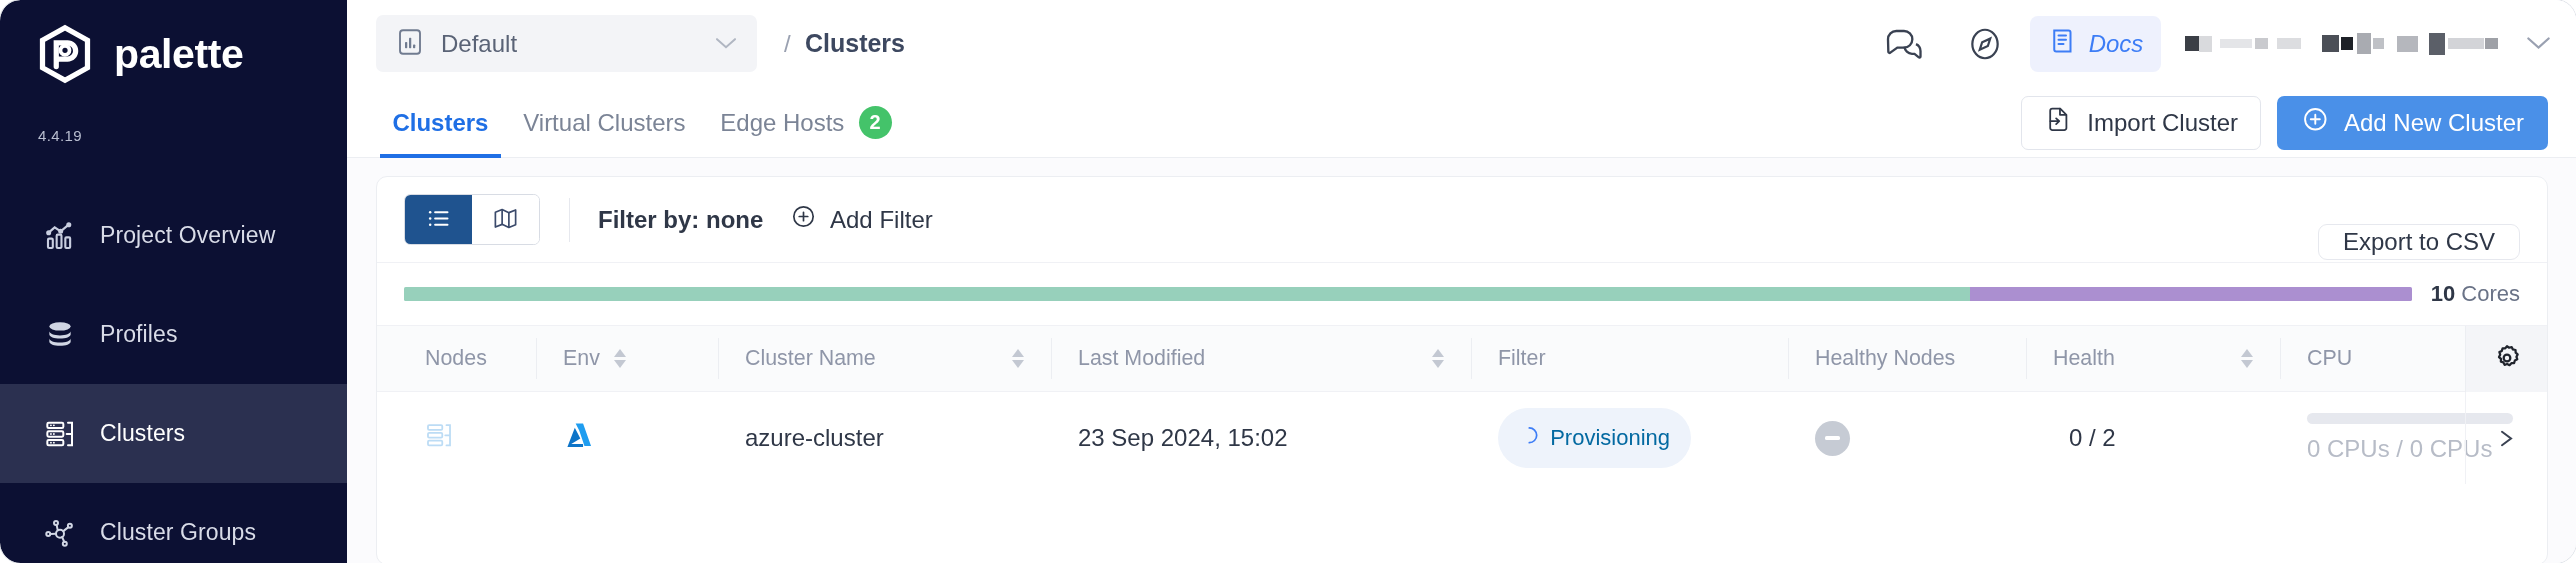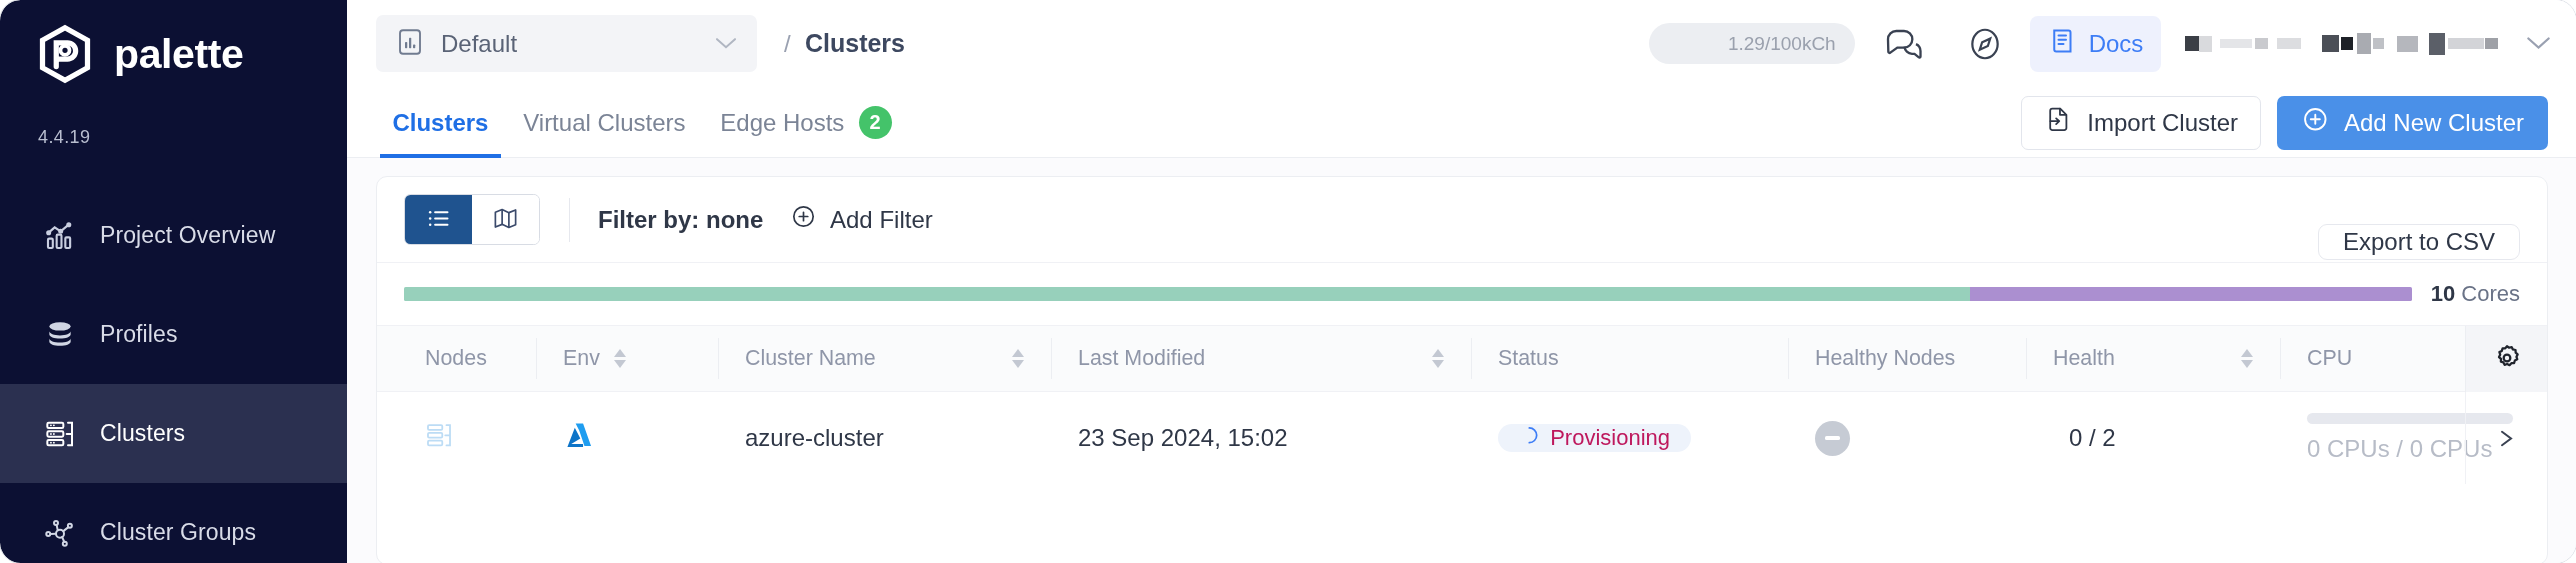--- a/index.html
+++ b/index.html
@@ -30,21 +30,21 @@
     position: absolute; left: 35px; top: 24px;
     display: flex; align-items: center; gap: 19px;
   }
   .logo-mark { width: 60px; height: 60px; }
   .logo-text {
     color: #ffffff; font-size: 41px; font-weight: 700;
     letter-spacing: -0.4px; line-height: 1;
   }
   .version {
     position: absolute; left: 38px; top: 127px;
-    color: #b9bed0; font-size: 18px; letter-spacing: 0.4px;
+    color: #b9bed0; font-size: 15px; letter-spacing: 0.4px;
   }
   .nav { position: absolute; left: 0; top: 186px; width: 347px; }
   .nav-item {
     display: flex; align-items: center; gap: 24px;
     height: 99px; padding-left: 43px;
     color: #d9dce8; font-size: 23px; letter-spacing: 0.1px;
   }
   .nav-item.active { background: #2b3050; color: #ffffff; }
   .nav-icon { width: 33px; height: 33px; display: flex; align-items: center; justify-content: center; flex: 0 0 33px; }
   .nav-icon svg { display: block; }
@@ -88,21 +88,21 @@
   }
   .icon-btn {
     width: 68px; height: 68px; margin-left: 14.3px;
     display: flex; align-items: center; justify-content: center;
     border-radius: 8px;
   }
   .docs-btn {
     height: 56px; margin-left: 11px;
     background: #eef1fd; border-radius: 8px;
     display: flex; align-items: center; gap: 11px;
-    padding: 0 17.4px; color: #3d7df6; font-size: 24px;
+    padding: 0 17.4px; color: #3d7df6; font-size: 24px; font-style: italic;
   }
   .redacted { margin-left: 24px; display: flex; align-items: center; gap: 0; }
   .rd { display: inline-block; }
   .user-chev { margin-left: 27px; color: #9aa1b1; font-size: 20.6px; }
 
   
   .tabrow {
     position: absolute; left: 0; top: 87px;
     width: 2229px; height: 71px;
     background: #ffffff;
@@ -195,23 +195,23 @@
   .sorter i.down { border-top: 8px solid #c3c8d2; }
   .gear-cell {
     position: absolute; right: 0; top: 0; width: 82px; height: 67px;
     background: #f4f5f8; border-left: 0.8px solid #eceef2;
     display: flex; align-items: center; justify-content: center;
   }
 
   .trow { height: 92px; display: flex; align-items: center; position: relative; background: #ffffff; }
   .td { display: flex; align-items: center; height: 92px; font-size: 24px; color: #2f3747; }
   .status-pill {
-    background: #eef3fb; border-radius: 792px; height: 28px;
+    background: #eef3fb; border-radius: 792px; height: 60px;
     display: flex; align-items: center; gap: 11px; padding: 0 20.6px;
-    color: #be185d; font-size: 22px;
+    color: #0369a1; font-size: 22px;
   }
   .health-dot {
     width: 35px; height: 35px; border-radius: 792px; background: #c6cbd4;
     display: flex; align-items: center; justify-content: center;
   }
   .health-dot span { display: block; width: 14.3px; height: 3.2px; background: #ffffff; border-radius: 1.6px; }
   .cpu-wrap { display: flex; flex-direction: column; gap: 11px; }
   .cpu-bar { width: 206px; height: 10.3px; background: #e6e8ee; border-radius: 5.6px; }
   .cpu-text { color: #b7bcc7; font-size: 24px; }
   .chev-cell {
@@ -319,23 +319,20 @@
         <span class="chev">
           <svg width="24" height="14.3" viewBox="0 0 24 14" fill="none" stroke="#b0b6c2" stroke-width="2" stroke-linecap="round">
               <path d="M3 3 L12 11 L21 3"></path>
             </svg>
         </span>
       </div>
       <span class="crumb-sep">/</span>
       <span class="crumb-cur">Clusters</span>
 
       <div class="topbar-right">
-        <div class="usage-pill">
-          <span>1.29/100kCh</span>
-        </div>
         <div class="icon-btn">
           <svg width="40" height="40" viewBox="0 0 24 24" fill="none" stroke="#3a4252" stroke-width="1.4">
             <path d="M3 9.2a5 5 0 0 1 5-5h4.6a5 5 0 0 1 0 10H8.6L4.4 17.2c-.5.4-1.2 0-1.2-.6z"></path>
             <path d="M12.9 13.6a4.6 4.6 0 0 0 4.5 4.3h1.5l2.6 2.1c.4.3 1 0 1-.5v-3.3a4.6 4.6 0 0 0-2.7-4.1"></path>
           </svg>
         </div>
         <div class="icon-btn">
           <svg width="38" height="38" viewBox="0 0 24 24" fill="none" stroke="#3a4252" stroke-width="1.4">
             <ellipse cx="12" cy="12" rx="8" ry="9"></ellipse>
             <path d="M15.3 8.6 L10.2 10.9 L8.7 15.6 L13.8 13.3 Z"></path>
@@ -482,21 +479,21 @@
         <div class="th" style="width:420px;padding-left:27px;">
           <span class="sep"></span>
           <span>Last Modified</span>
           <span class="sorter" style="margin-left:auto;margin-right:27px;">
               <i class="up"></i>
               <i class="down"></i>
             </span>
         </div>
         <div class="th" style="width:317px;padding-left:27px;">
           <span class="sep"></span>
-          <span>Status</span>
+          <span>Filter</span>
         </div>
         <div class="th" style="width:238px;padding-left:27px;">
           <span class="sep"></span>
           <span>Healthy Nodes</span>
         </div>
         <div class="th" style="width:254px;padding-left:27px;">
           <span class="sep"></span>
           <span>Health</span>
           <span class="sorter" style="margin-left:auto;margin-right:27px;">
               <i class="up"></i>

